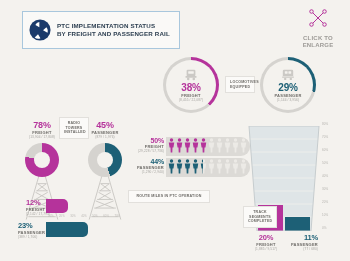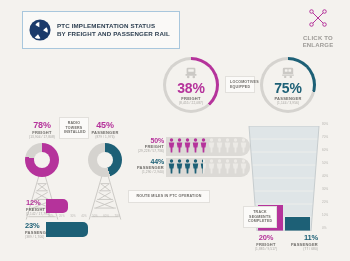--- a/index.html
+++ b/index.html
@@ -43,21 +43,21 @@
   .pill{
     background:#fbfaf8;border:1px solid #e2e0dc;
     font-size:3.6px;font-weight:bold;color:#6d6b67;letter-spacing:.2px;
     text-align:center;line-height:4.6px;padding:3px 4px;box-sizing:border-box;
   }
 
   
   .ring{position:absolute;width:56px;height:56px;border-radius:50%;}
   .ring .hole{position:absolute;inset:3px;background:#f4f2ee;border-radius:50%;
     display:flex;flex-direction:column;align-items:center;justify-content:center;}
-  .ring .pct{font-size:14px;margin-top:1px;}
+  .ring .pct{font-size:10px;margin-top:1px;}
   .ring .tico{width:16px;height:13px;opacity:.45;}
 
   
   .people-row{position:absolute;display:flex;align-items:center;}
   .plabel{width:30px;text-align:right;margin-right:4px;}
   .plabel .pct{font-size:7px;}
   .ppl{display:flex;gap:1px;}
   .ppl svg{width:7px;height:15px;display:block;}
 
   .bandbg{position:absolute;background:#dcdad6;border-radius:0 9px 9px 0;}
@@ -159,21 +159,21 @@
   <div class="ring" style="left:260px;top:57px;background:conic-gradient(#1d6076 0 29%, #d5d3cf 29% 100%);">
     <div class="hole">
       <svg class="tico" viewBox="0 0 40 32">
         <path d="M10 4h20a3 3 0 013 3v13H7V7a3 3 0 013-3z" fill="#9a9894"></path>
         <rect x="12" y="8" width="7" height="6" rx="1" fill="#f4f2ee"></rect>
         <rect x="21" y="8" width="7" height="6" rx="1" fill="#f4f2ee"></rect>
         <rect x="5" y="21" width="30" height="3" rx="1.5" fill="#9a9894"></rect>
         <circle cx="13" cy="27" r="3" fill="#9a9894"></circle>
           <circle cx="27" cy="27" r="3" fill="#9a9894"></circle>
       </svg>
-      <div class="pct teal">75%</div>
+      <div class="pct teal">29%</div>
       <div class="cap">PASSENGER</div>
       <div class="sub">(1,144 / 3,956)</div>
     </div>
   </div>
 
   <div class="pill" style="position:absolute;left:225px;top:76px;width:30px;">LOCOMOTIVES EQUIPPED</div>
 
   <div class="bandbg" style="left:166px;top:137px;width:84px;height:19px;"></div>
   <div class="people-row" style="left:134px;top:137px;">
     <div class="plabel">
@@ -334,21 +334,21 @@
   <div class="axis-ticks" style="left:48px;top:214px;width:72px;">
     <span>10%</span>
     <span>20%</span>
     <span>30%</span>
     <span>40%</span>
     <span>50%</span>
     <span>60%</span>
     <span>70%</span>
   </div>
 
-  <div class="hbar-label" style="left:25px;top:221px;">
+  <div class="hbar-label" style="left:18px;top:221px;">
     <div class="pct teal">23%</div>
     <div class="cap">PASSENGER</div>
     <div class="sub">(389 / 1,706)</div>
   </div>
   <div class="hbar" style="left:46px;top:222px;width:42px;height:15px;background:#1d6076;"></div>
 
   <svg class="funnel" viewBox="0 0 74 105" preserveAspectRatio="none">
     <path d="M2 0 H72 L64 105 H10 Z" fill="#dfe5e7"></path>
     <g stroke="#f4f2ee" stroke-width="0.7">
       <path d="M3.0 13 H71.0"></path>

